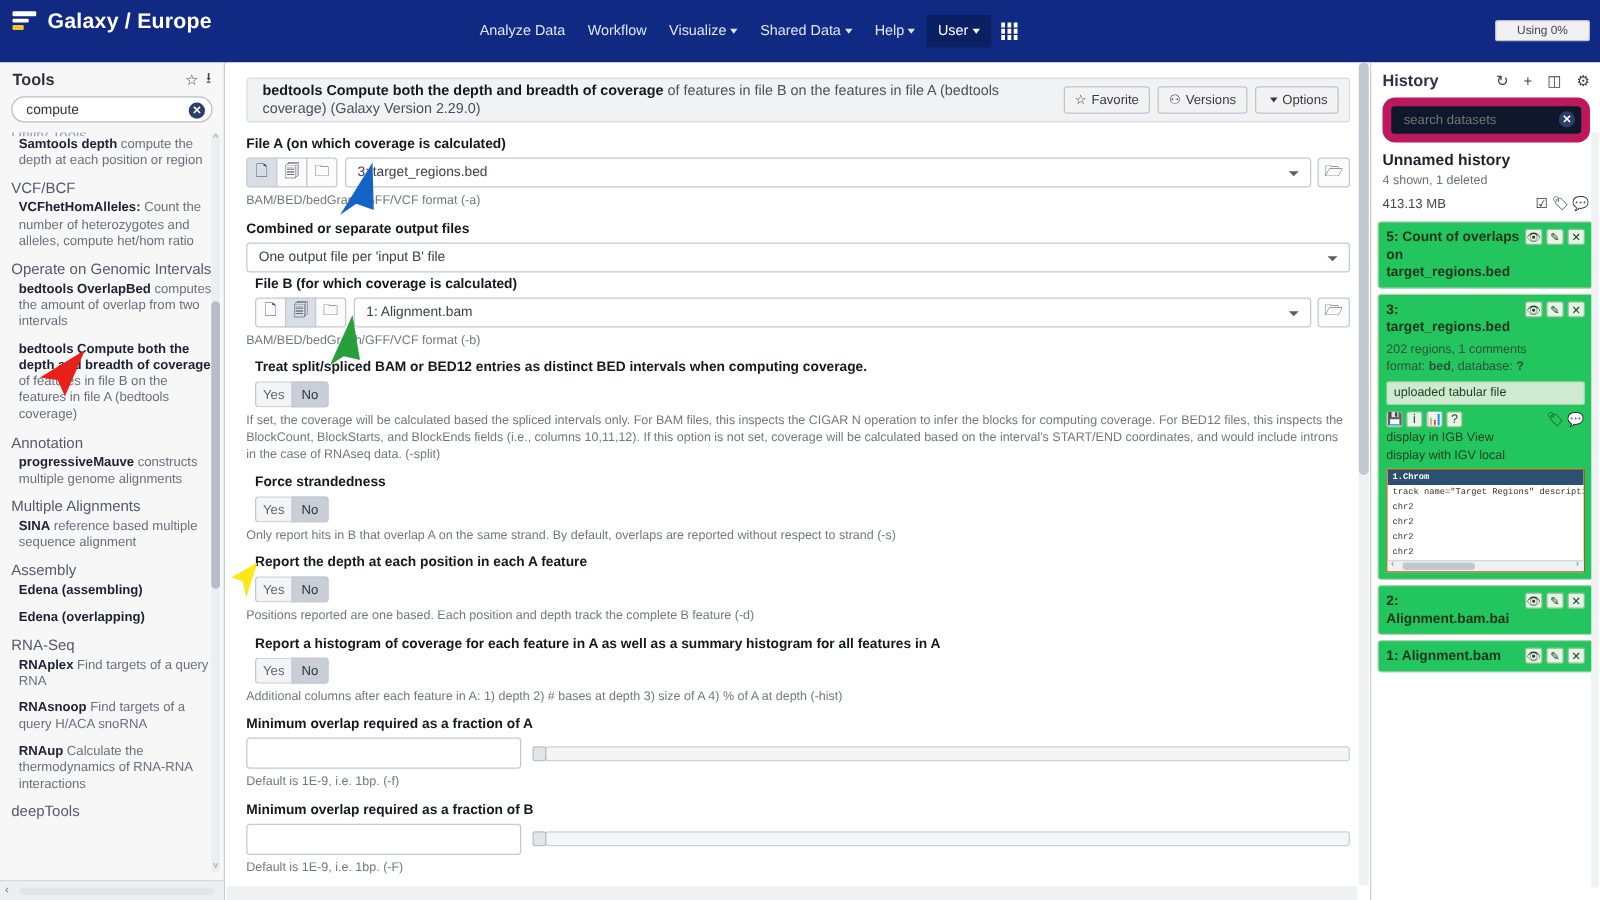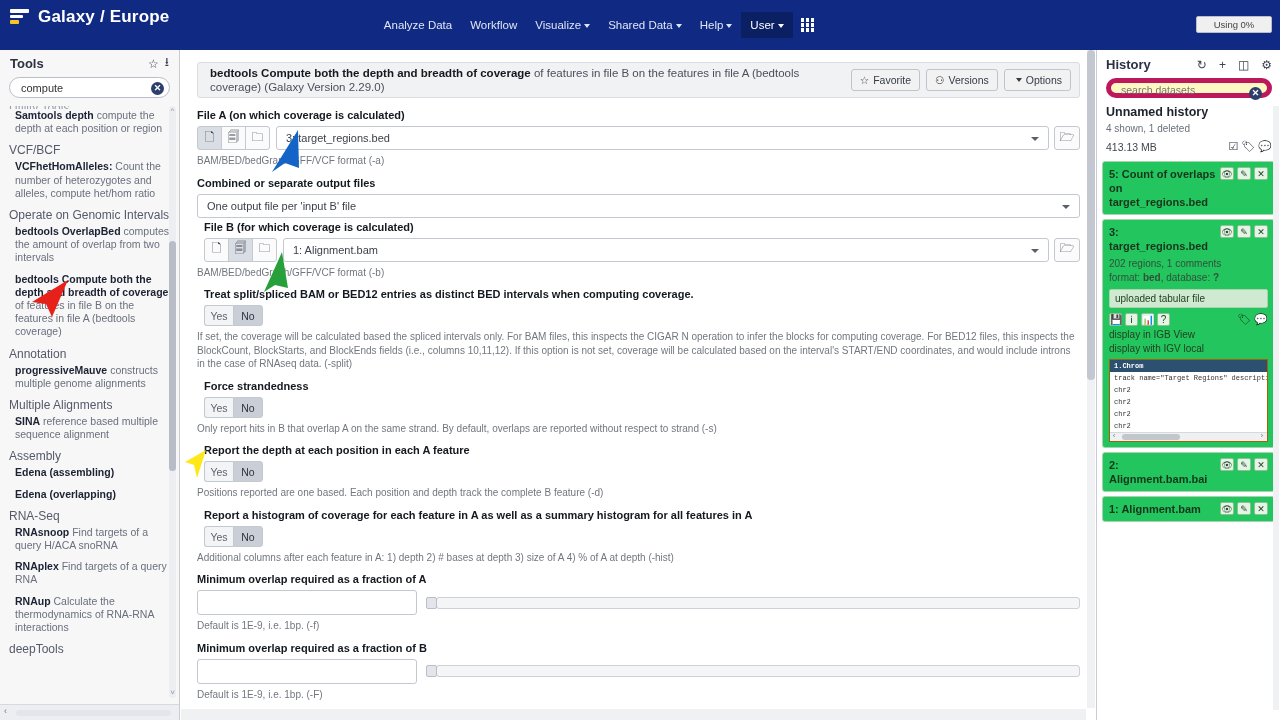--- a/index.html
+++ b/index.html
@@ -218,22 +218,22 @@
   
   #history {
     position: absolute; top: 50px; right: 0; width: 184px; height: 670px;
     background: #fff; border-left: 1px solid #c9ccd3; overflow: hidden;
   }
   .h-head { display: flex; align-items: center; padding: 7px 8px 4px 9px; gap: 12px; }
   .h-head .title { font-size: 13px; font-weight: bold; color: #2c3143; }
   .h-head .spacer { flex: 1; }
   .h-head .ic { font-size: 12px; color: #3b4252; cursor: pointer; }
   .h-search {
-    margin: 2px 8px 7px 9px; height: 20px; position: relative;
-    border: 5px solid #be185d; border-radius: 10px; background: #fef9c3;
+    margin: 2px 8px 7px 9px; height: 36px; position: relative;
+    border: 7px solid #be185d; border-radius: 10px; background: #0f172a;
   }
   .h-search input {
     width: 100%; height: 100%; border: 0; outline: 0; background: transparent;
     font-family: inherit; font-size: 10.5px; color: #6f747e; padding: 0 20px 0 10px;
   }
   .h-name { font-size: 12.5px; font-weight: bold; color: #1d222c; margin: 0 9px 4px 9px; }
   .h-meta { font-size: 10px; color: #6a6f79; margin: 0 9px 6px 9px; }
   .h-size-row {
     display: flex; align-items: center; margin: 0 8px 8px 9px;
   }
@@ -350,22 +350,22 @@
         <div class="tl-item"><b>bedtools OverlapBed</b><span> computes the amount of overlap from two intervals</span></div>
         <div class="tl-item"><b>bedtools Compute both the depth and breadth of coverage</b><span> of features in file B on the features in file A (bedtools coverage)</span></div>
         <div class="tl-section">Annotation</div>
         <div class="tl-item"><b>progressiveMauve</b><span> constructs multiple genome alignments</span></div>
         <div class="tl-section">Multiple Alignments</div>
         <div class="tl-item"><b>SINA</b><span> reference based multiple sequence alignment</span></div>
         <div class="tl-section">Assembly</div>
         <div class="tl-item"><b>Edena (assembling)</b><span></span></div>
         <div class="tl-item"><b>Edena (overlapping)</b><span></span></div>
         <div class="tl-section">RNA-Seq</div>
+        <div class="tl-item"><b>RNAplex</b><span> Find targets of a query RNA</span></div>
         <div class="tl-item"><b>RNAsnoop</b><span> Find targets of a query H/ACA snoRNA</span></div>
-        <div class="tl-item"><b>RNAplex</b><span> Find targets of a query RNA</span></div>
         <div class="tl-item"><b>RNAup</b><span> Calculate the thermodynamics of RNA-RNA interactions</span></div>
         <div class="tl-section">deepTools</div>
       </div>
   </div>
   <div class="tp-scroll">
     <span class="arw" style="top:0">^</span>
     <i></i>
     <span class="arw" style="bottom:0">˅</span>
   </div>
   <div class="tp-foot">

